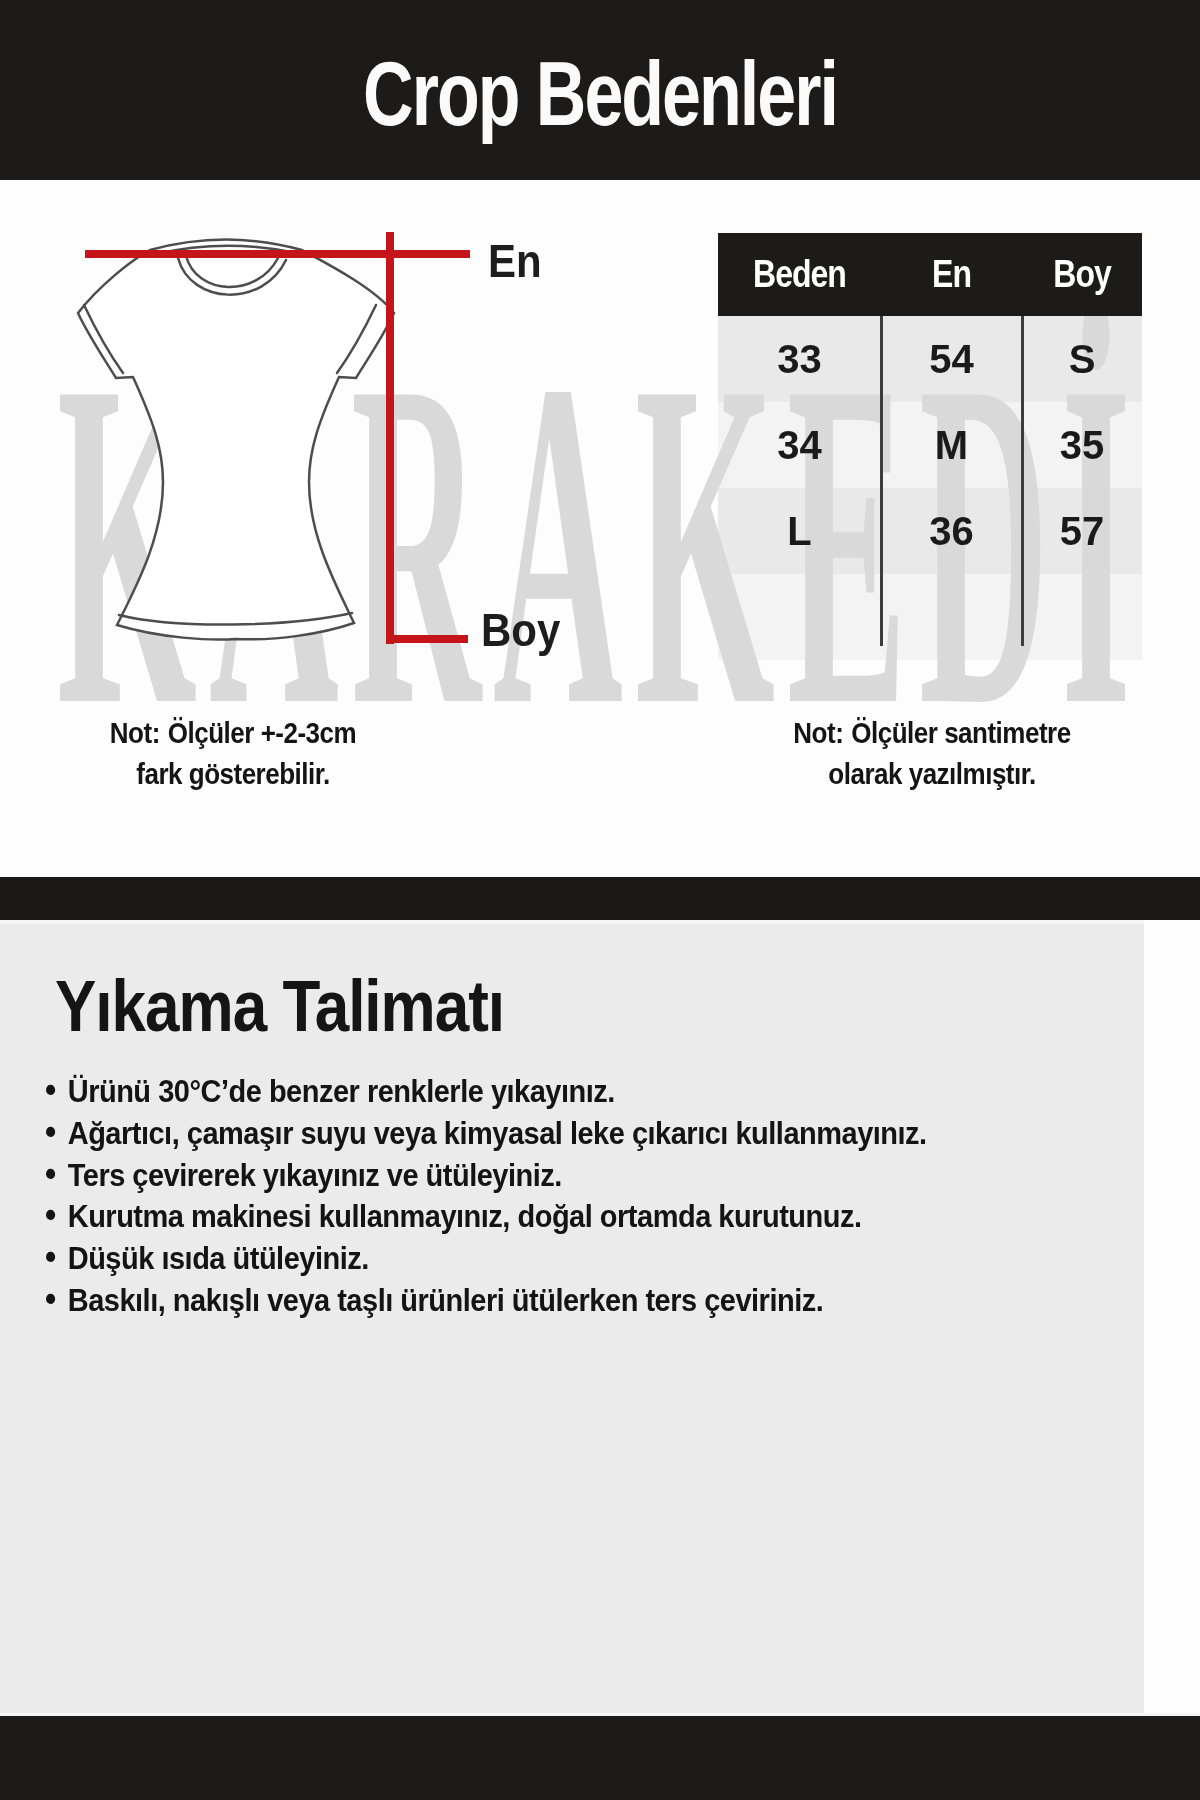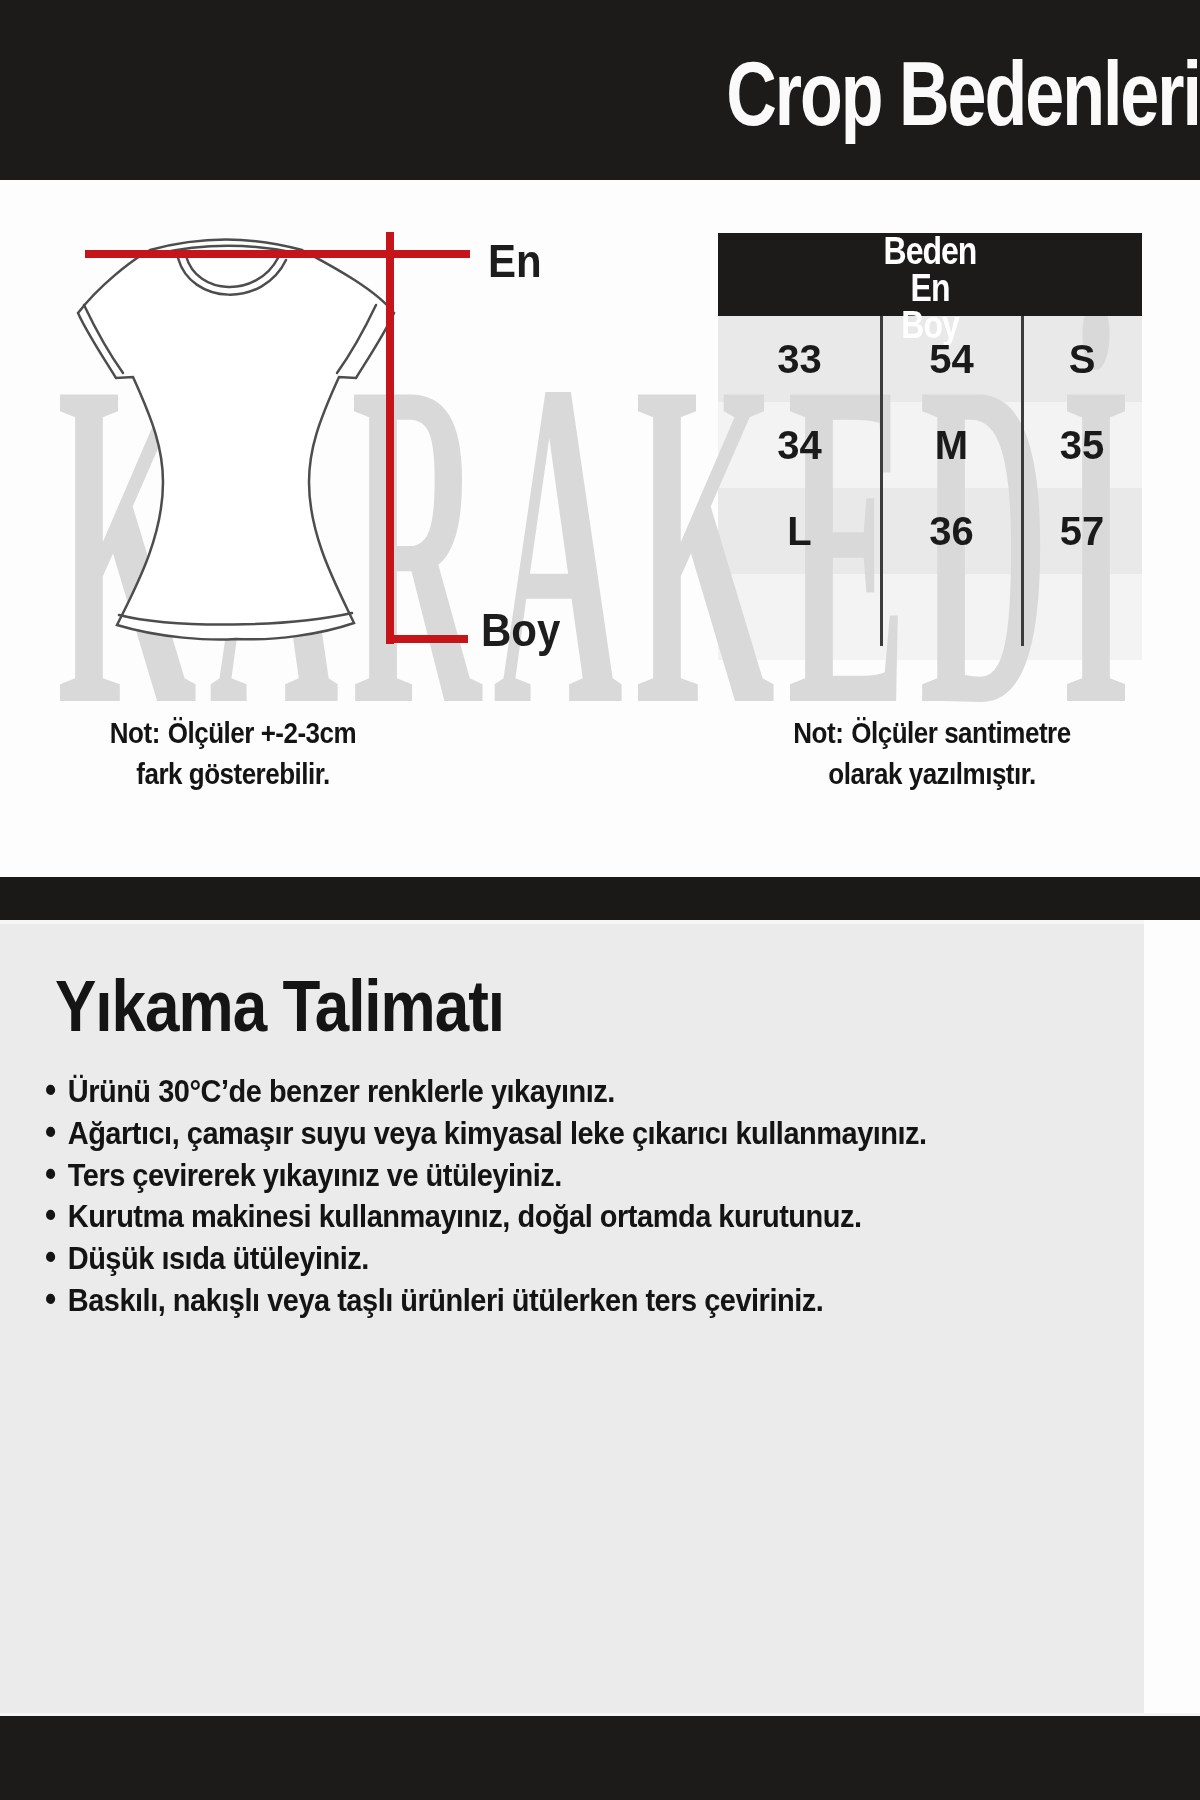--- a/index.html
+++ b/index.html
@@ -1,21 +1,21 @@
 <!DOCTYPE html>
 <html><head>
 <meta charset="utf-8">
 <style>
   html,body{margin:0;padding:0;background:#ffffff;}
   .page{position:relative;width:1200px;height:1800px;background:#fdfdfd;overflow:hidden;
         font-family:"Liberation Sans", sans-serif;color:#1c1c1c;}
 
   
   .top-bar{position:absolute;left:0;top:0;width:1200px;height:180px;background:#1d1b1a;
-           border-bottom:3px solid #9b9b9b;display:flex;align-items:center;justify-content:flex-end;}
+           border-bottom:3px solid #9b9b9b;display:flex;align-items:center;justify-content:center;}
   .top-bar .title{display:inline-block;color:#fafafa;font-size:70px;font-weight:700;
            letter-spacing:-2px;transform:scaleY(1.3);transform-origin:center;padding-top:6px;}
 
   
   .upper{position:absolute;left:0;top:180px;width:1200px;height:697px;background:#fdfdfd;overflow:hidden;}
 
   
   .stripes{position:absolute;left:718px;top:136px;width:424px;z-index:1;}
   .stripes div{width:424px;height:86px;}
   .stripes .odd{background:#e9e9e9;}
@@ -35,21 +35,21 @@
   .red-h{position:absolute;left:85px;top:70px;width:385px;height:8px;background:#c6151a;z-index:4;}
   .red-v{position:absolute;left:386px;top:52px;width:8px;height:412px;background:#c6151a;z-index:4;}
   .red-h2{position:absolute;left:386px;top:455px;width:82px;height:8px;background:#c6151a;z-index:4;}
   .dim-label{position:absolute;z-index:4;font-size:42px;font-weight:700;color:#1d1d1d;
      line-height:46px;transform:scaleY(1.1);transform-origin:left top;}
   .dim-en{left:488px;top:56px;}
   .dim-boy{left:481px;top:425px;}
 
   
   .tbl-head{position:absolute;left:718px;top:53px;width:424px;height:83px;background:#1d1b1a;
-     display:flex;align-items:center;z-index:4;flex-direction:column;}
+     display:flex;align-items:center;z-index:4;}
   .tbl-head span{display:block;text-align:center;color:#ffffff;font-size:32px;font-weight:700;
      letter-spacing:-1px;transform:scaleY(1.2);}
   .tbl-head .c0{width:163px;} .tbl-head .c1{width:141px;} .tbl-head .c2{width:120px;}
   .tbl-body{position:absolute;left:718px;top:136px;width:424px;z-index:4;
      display:grid;grid-template-columns:163px 141px 120px;grid-auto-rows:86px;}
   .tbl-body span{display:flex;align-items:center;justify-content:center;
      font-size:40px;font-weight:700;color:#1a1a1a;}
   .sep{position:absolute;top:136px;width:3px;height:330px;background:#3c3c3c;z-index:5;}
   .sep1{left:880px;} .sep2{left:1021px;}
 

